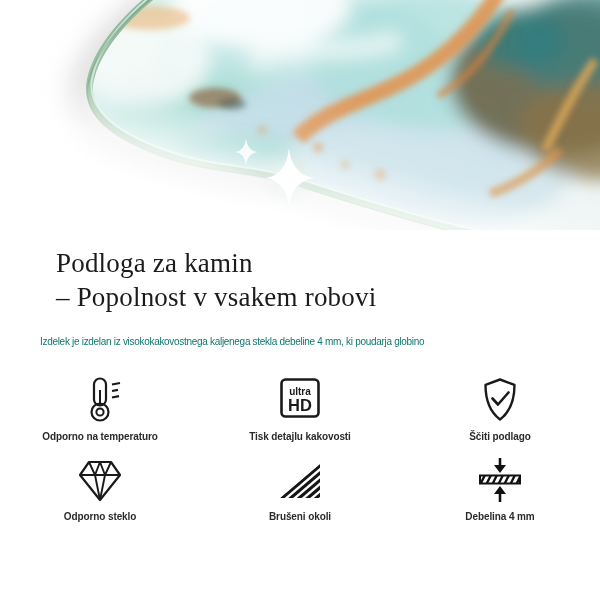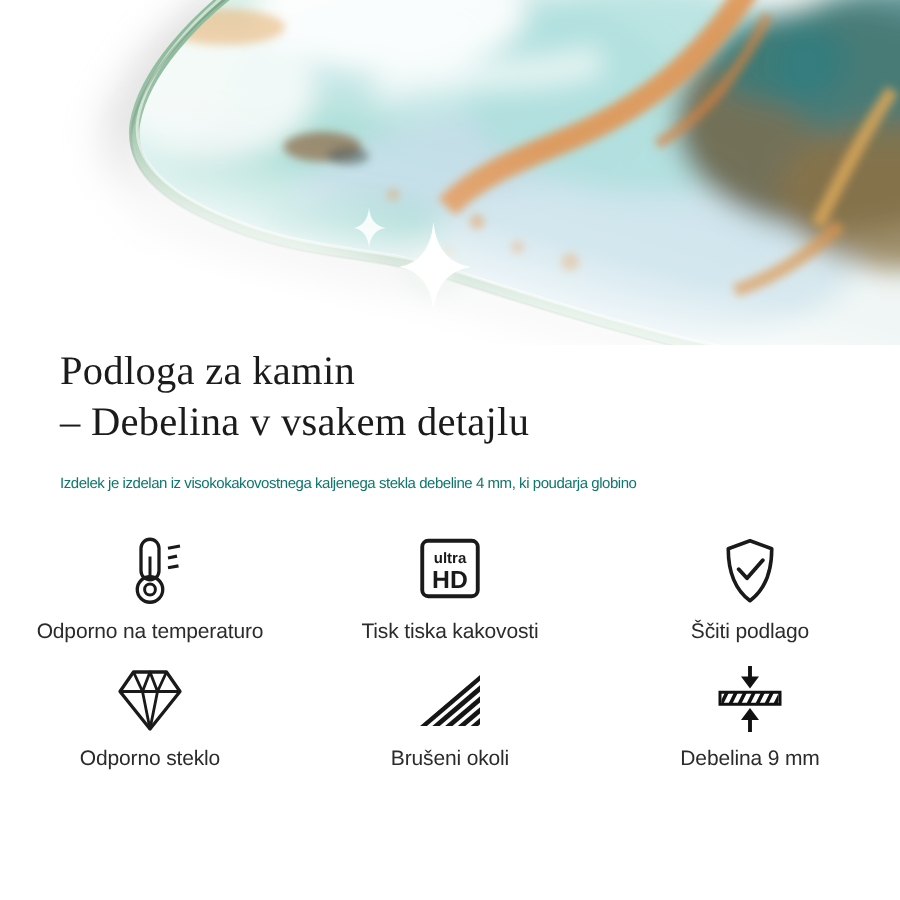--- a/index.html
+++ b/index.html
@@ -5,35 +5,35 @@
   html,body{margin:0;padding:0;}
   body{
     width:600px;height:600px;overflow:hidden;background:#ffffff;
     font-family:"Liberation Sans",sans-serif;
     -webkit-font-smoothing:antialiased;
   }
   .hero{position:relative;width:600px;height:230px;background:#ffffff;overflow:hidden;}
   .hero svg{display:block;}
   .content{padding:0 40px;}
   .title{
-    margin:0;font-family:"Liberation Serif",serif;font-weight:400;
+    margin:16px;font-family:"Liberation Serif",serif;font-weight:400;
     font-size:27px;line-height:34px;color:#1b1b1b;letter-spacing:0.2px;
   }
   .title span{display:block;}
   .desc{margin:13px 0 0 0;color:#0f766e;font-size:10px;line-height:23px;letter-spacing:-0.3px;}
   .desc div{white-space:nowrap;}
   .features{
     margin-top:25px;display:grid;grid-template-columns:200px 200px 200px;
     grid-row-gap:16px;width:600px;margin-left:-40px;
   }
   .feature{display:flex;flex-direction:column;align-items:center;}
   .feature .ic{height:44px;display:flex;align-items:center;justify-content:flex-start;}
   .feature .lbl{
-    margin-top:9px;font-size:14px;letter-spacing:-0.1px;color:#2b2b2b;
-    text-align:center;white-space:nowrap;
+    margin-top:9px;font-size:10px;letter-spacing:-0.1px;color:#2b2b2b;
+    text-align:center;white-space:nowrap;font-weight:bold;
   }
   .icon-stroke{stroke:#1a1a1a;fill:none;}
 </style>
 </head>
 <body>
 
 <div class="hero">
   <svg width="600" height="230" viewBox="0 0 600 230">
     <defs>
       <path id="edgePath" d="M163,-12 C130,12 96,48 90,82 C85,112 114,135 160,152 C208,170 250,168 293,181 C341,196 392,213 456,229 C506,241 566,247 614,250"></path>
@@ -126,21 +126,21 @@
       <g transform="translate(246,152) scale(0.45)" opacity="0.85">
         <path d="M0,-30 Q2.6,-3.5 25,0 Q2.6,3.5 0,29 Q-2.6,3.5 -23,0 Q-2.6,-3.5 0,-30 Z" fill="#ffffff"></path>
       </g>
     </g>
   </svg>
 </div>
 
 <div class="content">
   <h1 class="title">
     <span>Podloga za kamin</span>
-    <span>– Debelina v vsakem detajlu</span>
+    <span>– Popolnost v vsakem robovi</span>
   </h1>
 
   <div class="desc">
     <div>Izdelek je izdelan iz visokokakovostnega kaljenega stekla debeline 4 mm, ki poudarja globino</div>
   </div>
 
   <div class="features">
 
     <div class="feature">
       <div class="ic">
@@ -158,21 +158,21 @@
     </div>
 
     <div class="feature">
       <div class="ic">
         <svg width="56" height="48" viewBox="0 0 56 48">
           <rect x="9.5" y="3.5" width="37" height="37" rx="4" class="icon-stroke" stroke-width="2.6"></rect>
           <text x="28" y="18.5" text-anchor="middle" font-family="Liberation Sans, sans-serif" font-size="10" font-weight="bold" fill="#1a1a1a">ultra</text>
           <text x="28" y="35" text-anchor="middle" font-family="Liberation Sans, sans-serif" font-size="16.5" font-weight="bold" fill="#1a1a1a">HD</text>
         </svg>
       </div>
-      <div class="lbl">Tisk tiska kakovosti</div>
+      <div class="lbl">Tisk detajlu kakovosti</div>
     </div>
 
     <div class="feature">
       <div class="ic">
         <svg width="56" height="48" viewBox="0 0 56 48">
           <path d="M28,3.5 L13.5,8.8 C13.5,24 18,36 28,43.5 C38,36 42.5,24 42.5,8.8 Z" class="icon-stroke" stroke-width="2.4" stroke-linejoin="round"></path>
           <path d="M20.5,22.5 L26,28.5 L36.5,16.5" class="icon-stroke" stroke-width="2.6" stroke-linecap="round" stroke-linejoin="round"></path>
         </svg>
       </div>
       <div class="lbl">Ščiti podlago</div>
@@ -225,17 +225,17 @@
             <line x1="20" y1="29" x2="26" y2="17"></line>
             <line x1="26" y1="29" x2="32" y2="17"></line>
             <line x1="32" y1="29" x2="38" y2="17"></line>
             <line x1="38" y1="29" x2="44" y2="17"></line>
             <line x1="44" y1="29" x2="50" y2="17"></line>
           </g>
           <path d="M22,38 L34,38 L28,30 Z" fill="#111"></path>
           <line x1="28" y1="38" x2="28" y2="46" stroke="#111" stroke-width="2.6"></line>
         </svg>
       </div>
-      <div class="lbl">Debelina 9 mm</div>
+      <div class="lbl">Debelina 4 mm</div>
     </div>
 
   </div>
 </div>
 
 </body></html>

